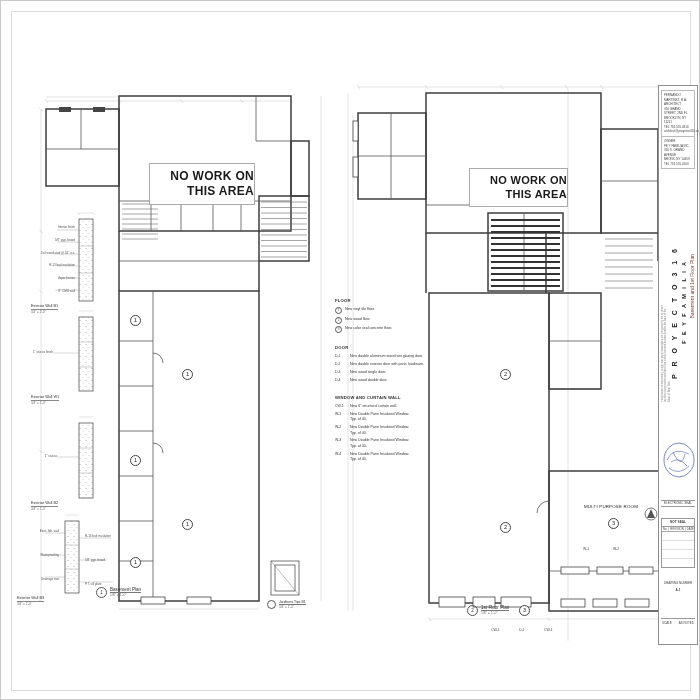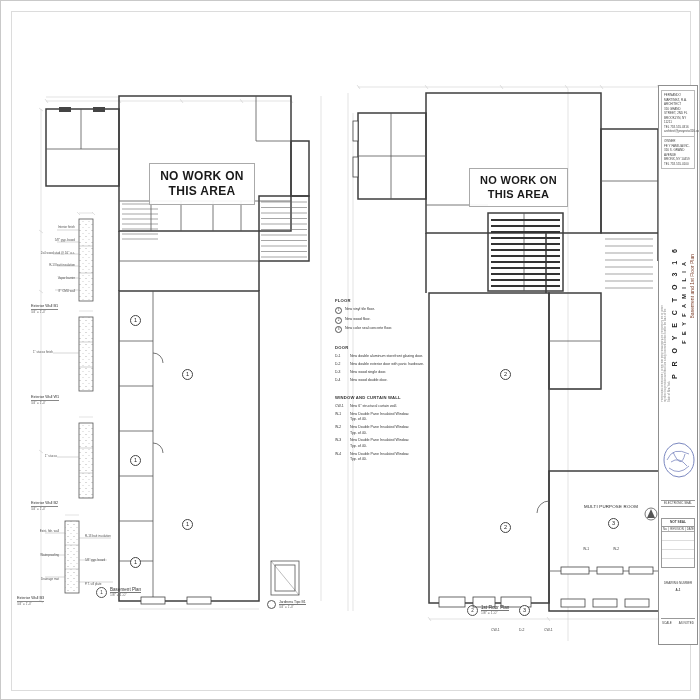--- a/index.html
+++ b/index.html
@@ -2,21 +2,21 @@
 <html><head>
 <meta charset="utf-8">
 <style>
   html,body{margin:0;padding:0;background:#fff;}
   #stage{position:relative;width:700px;height:700px;background:#ffffff;border:1px solid #c9c9c9;box-sizing:border-box;
          font-family:"Liberation Sans",sans-serif;color:#333;overflow:hidden;}
   .abs{position:absolute;}
   .sheet-border{left:10px;top:10px;width:678px;height:678px;border:1px solid #dcdcdc;}
   svg{display:block;}
   
-  .nowork{display:flex;flex-direction:column;align-items:center;justify-content:center;
+  .nowork{display:flex;flex-direction:column;align-items:flex-end;justify-content:center;
           background:rgba(255,255,255,.92);border:0.5px solid #aaa;
           font-weight:bold;color:#1a1a1a;text-align:center;letter-spacing:.3px;line-height:1.25;}
   .nw-l{font-size:12px;} .nw-r{font-size:11px;}
   
   .notes{font-size:3.6px;line-height:1.5;color:#333;}
   .notes h4{font-size:4.2px;margin:0 0 3px 0;font-weight:bold;letter-spacing:.2px;}
   .note-item{display:flex;gap:3px;margin-bottom:2.5px;align-items:flex-start;}
   .code-circle{display:inline-block;width:5px;height:5px;border:0.5px solid #555;border-radius:50%;
                font-size:3px;line-height:5px;text-align:center;flex:0 0 auto;}
   .code-plain{flex:0 0 12px;font-size:3.4px;}

